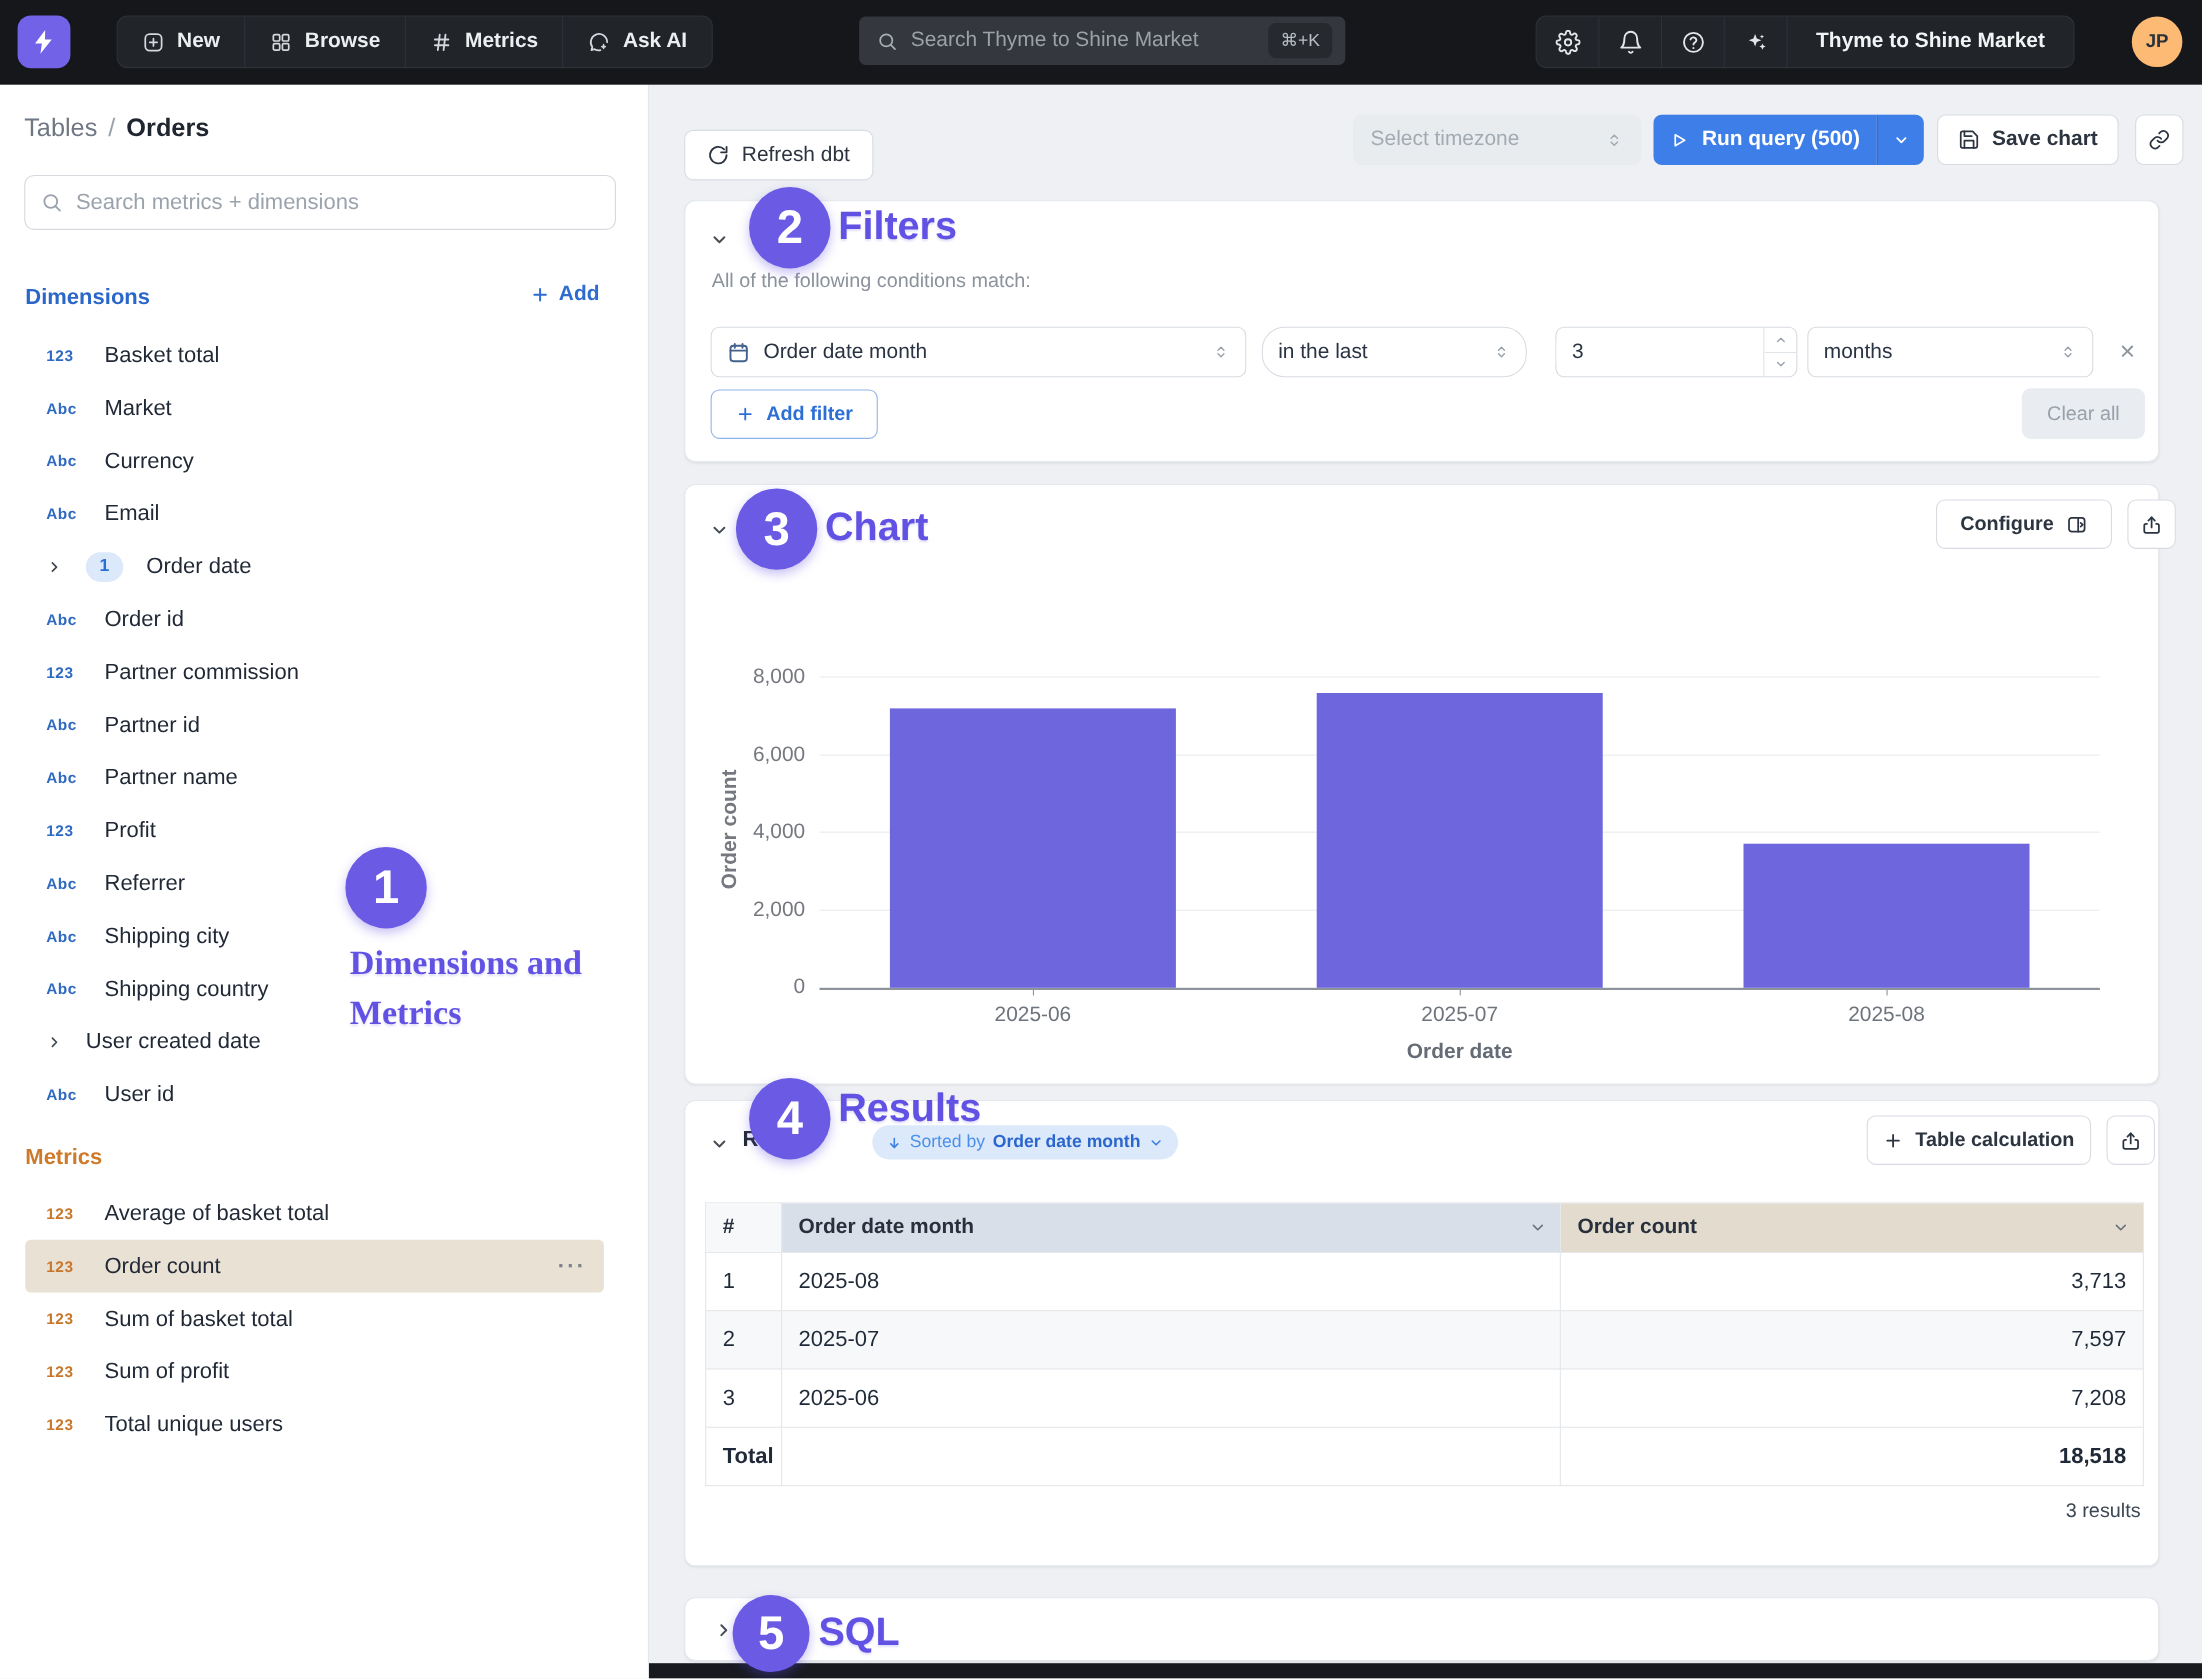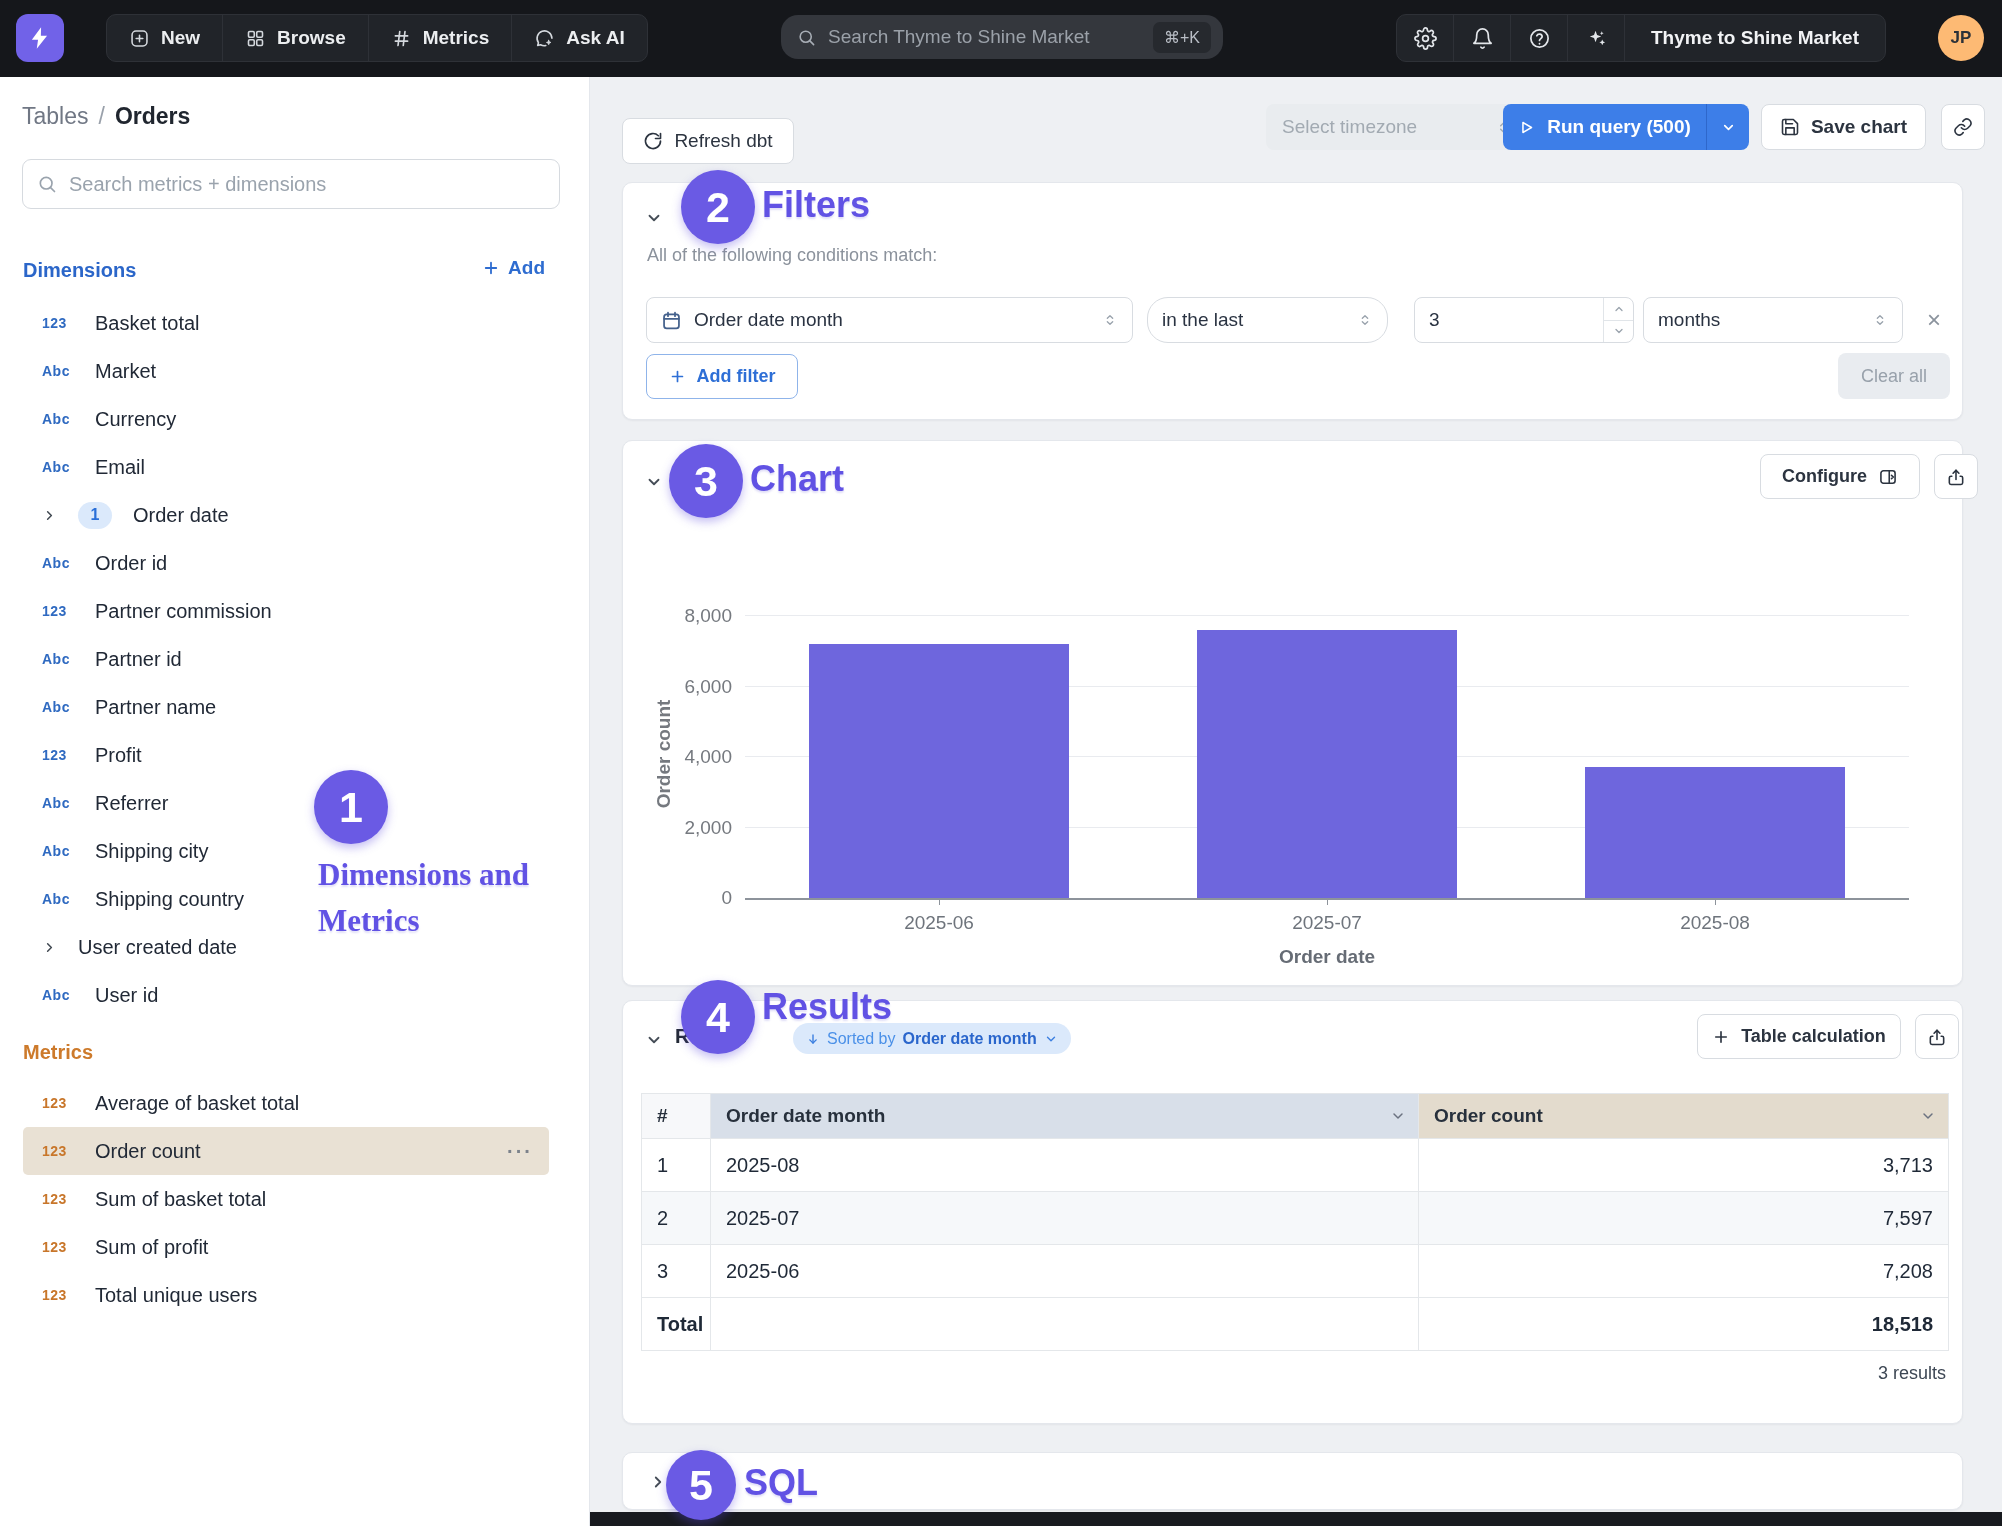--- a/index.html
+++ b/index.html
@@ -16,21 +16,21 @@
           background:#7162e8; display:flex; align-items:center; justify-content:center; }
   #logo svg { width:26px; height:26px; }
   .nav-group { position:absolute; top:14px; height:48px; display:flex; align-items:stretch;
                background:#212429; border:1px solid #2e3137; border-radius:10px; overflow:hidden; }
   #nav-items { left:106px; }
   .nav-seg { display:flex; align-items:center; gap:11px; padding:0 22px; cursor:pointer;
              border-right:1px solid #2e3137; color:#eceef0; font-size:19px; font-weight:600; }
   .nav-seg:last-child { border-right:none; }
   .nav-seg .ico { width:21px; height:21px; color:#d4d8dd; }
   #nav-search { position:absolute; left:781px; top:15px; width:442px; height:44px; background:#34373d;
-                border-radius:17px; display:flex; align-items:center; padding:0 12px 0 16px; gap:12px; }
+                border-radius:6px; display:flex; align-items:center; padding:0 12px 0 16px; gap:12px; }
   #nav-search .ico { width:19px; height:19px; color:#a7adb5; }
   #nav-search input { flex:1; background:transparent; border:none; outline:none; color:#cfd3d9;
                       font-size:19px; font-family:inherit; }
   #nav-search input::placeholder { color:#9ba1a9; }
   #nav-search kbd { background:#26292e; border-radius:7px; padding:6px 11px; font-size:16px;
                     color:#b9bec6; font-family:inherit; }
   #nav-right { left:1396px; }
   .nav-iconseg { width:57px; display:flex; align-items:center; justify-content:center;
                  border-right:1px solid #2e3137; color:#e3e6ea; cursor:pointer; }
   .nav-iconseg .ico { width:23px; height:23px; }
@@ -78,21 +78,21 @@
   .card { position:absolute; background:#fff; border:1px solid #e4e7ec; border-radius:10px;
           box-shadow:0 1px 2px rgba(16,24,40,.05); }
   .btn { display:flex; align-items:center; justify-content:center; gap:11px; background:#fff;
          border:1px solid #d8dce1; border-radius:8px; font-size:19px; font-weight:500; color:#2c3440;
          cursor:pointer; }
   .btn .ico { width:20px; height:20px; }
   .sec-chev { position:absolute; width:18px; height:18px; color:#454d57; cursor:pointer; }
 
   
   #btn-refresh { position:absolute; left:32px; top:41px; width:172px; height:46px; }
-  #tz-select { position:absolute; left:676px; top:27px; width:262px; height:46px; background:#e9ecef;
+  #tz-select { position:absolute; left:640px; top:27px; width:262px; height:46px; background:#e9ecef;
                border-radius:8px; display:flex; align-items:center; padding:0 16px; color:#a2aab2;
                font-size:19px; cursor:default; }
   #tz-select .ico { width:17px; height:17px; margin-left:auto; color:#a2aab2; }
   #run-split { position:absolute; left:913px; top:27px; height:46px; display:flex; border-radius:8px;
                overflow:hidden; cursor:pointer; }
   #run-main { width:203px; background:#3d7ee8; color:#fff; display:flex; align-items:center;
               justify-content:center; gap:12px; font-size:19px; font-weight:600; }
   #run-main .ico { width:17px; height:17px; }
   #run-caret { width:43px; background:#3d7ee8; border-left:1px solid rgba(20,60,150,.35);
                display:flex; align-items:center; justify-content:center; color:#fff; }

